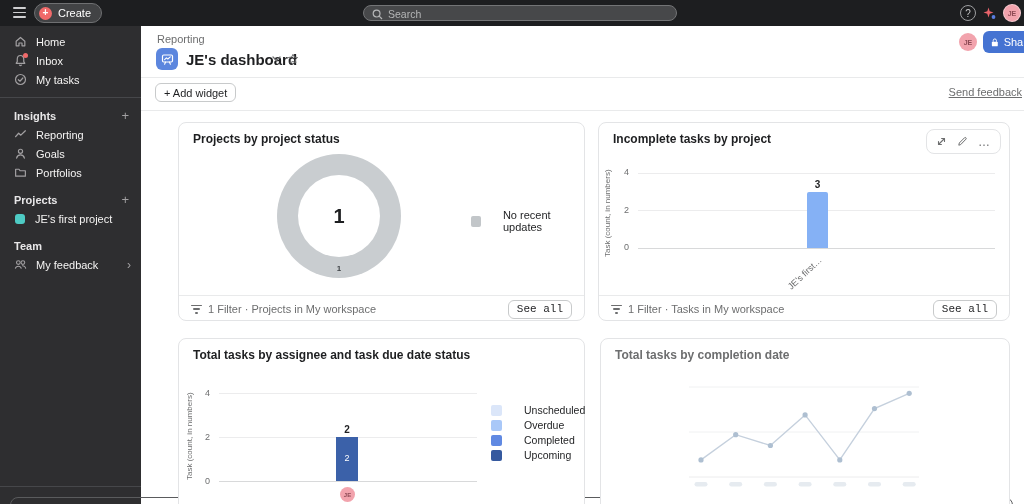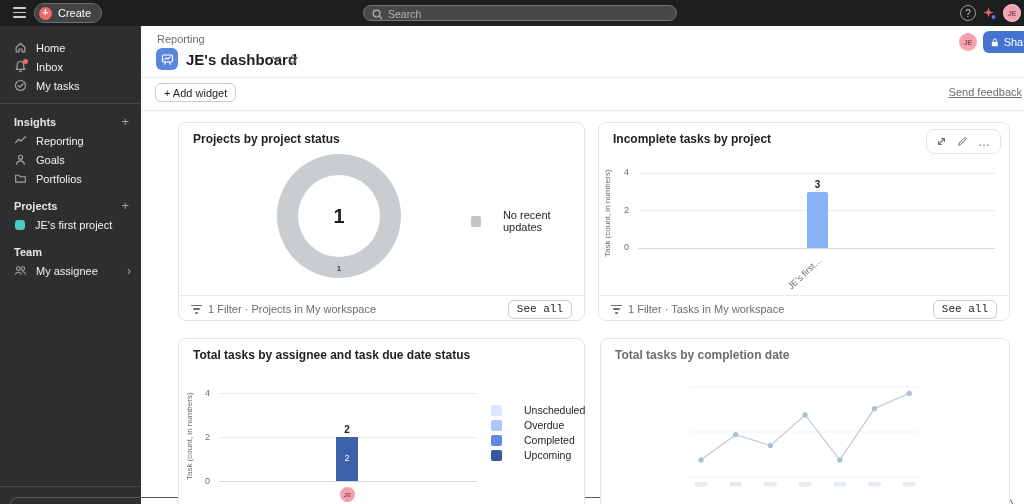--- a/index.html
+++ b/index.html
@@ -13,21 +13,21 @@
   .hamburger { position:absolute; left:13px; top:7px; width:13px; height:11px; display:flex; flex-direction:column; justify-content:space-between; cursor:pointer; }
   .hamburger span { display:block; height:1.6px; background:#cfcfd1; border-radius:1px; }
   .create-btn { position:absolute; left:34px; top:3px; height:20px; padding:0 10px 0 4px; background:#424345; border:1px solid #6f7072; border-radius:10px; display:flex; align-items:center; gap:6px; color:#fff; font-size:11px; cursor:pointer; }
   .create-plus { width:13px; height:13px; border-radius:50%; background:#f06a6a; color:#fff; font-size:10px; font-weight:700; display:flex; align-items:center; justify-content:center; line-height:1; }
   .searchbar { position:absolute; left:363px; top:5px; width:314px; height:16px; background:#47484a; border:1px solid #737476; border-radius:9px; display:flex; align-items:flex-end; gap:5px; padding:0 8px; color:#b5b6b7; font-size:10.5px; cursor:text; }
   .tb-right { position:absolute; right:3px; top:0; height:26px; display:flex; align-items:center; gap:7px; }
   .help-circle { width:16px; height:16px; border:1.2px solid #9d9ea0; border-radius:50%; color:#c9cacb; font-size:10px; display:flex; align-items:center; justify-content:center; cursor:pointer; }
   .avatar { border-radius:50%; background:#f2a3ad; color:#8e4a55; font-weight:700; display:flex; align-items:center; justify-content:center; }
   .avatar.tb { width:18px; height:18px; font-size:7px; border:1px solid rgba(255,255,255,.45); cursor:pointer; }
   
-  .sidebar { position:absolute; left:0; top:26px; width:141px; height:478px; background:#2e2e30; padding-top:12px; }
+  .sidebar { position:absolute; left:0; top:26px; width:141px; height:478px; background:#2e2e30; padding-top:6px; }
   .s-item { display:flex; align-items:center; height:19px; padding:0 10px 0 14px; gap:9px; color:#f5f4f3; font-size:11px; cursor:pointer; }
   .s-item .lbl { flex:1; }
   .s-icon { width:13px; height:13px; flex:0 0 13px; position:relative; }
   .s-div { height:1px; background:#46474a; margin:8px 0 6px 0; }
   .s-head { display:flex; align-items:center; height:19px; padding:0 12px 0 14px; margin-top:8px; color:#e8e7e8; font-size:11px; font-weight:700; cursor:pointer; }
   .s-head .lbl { flex:1; }
   .s-plus { color:#a2a0a2; font-size:13px; font-weight:400; cursor:pointer; }
   .proj-dot { width:10px; height:10px; border-radius:3px; background:#4ecbc4; margin:0 1px; }
   .chev-r { color:#a2a0a2; font-size:12px; }
   .red-dot { position:absolute; right:-1px; top:-1px; width:5px; height:5px; border-radius:50%; background:#f06a6a; }
@@ -190,21 +190,21 @@
     </div>
     <div class="s-item">
       <span class="s-icon">
           <svg class="ln" width="13" height="13" viewBox="0 0 12 12">
             <circle cx="4" cy="4.2" r="1.7" fill="none" stroke="#a2a0a2" stroke-width="1"></circle>
             <circle cx="8.2" cy="4.2" r="1.7" fill="none" stroke="#a2a0a2" stroke-width="1"></circle>
             <path d="M1.2 9.8 a2.9 2.9 0 0 1 5.6 0" fill="none" stroke="#a2a0a2" stroke-width="1"></path>
             <path d="M7.4 7.2 a2.9 2.9 0 0 1 3.4 2.6" fill="none" stroke="#a2a0a2" stroke-width="1"></path>
           </svg>
         </span>
-      <span class="lbl">My assignee</span>
+      <span class="lbl">My feedback</span>
       <span class="chev-r">›</span>
     </div>
 
     <div class="s-bottom-div"></div>
   </div>
   <div class="s-bottom-btn"></div>
 
   <div class="breadcrumb">Reporting</div>
   <div class="title-icon">
     <svg class="ln" width="13" height="13" viewBox="0 0 13 13">

